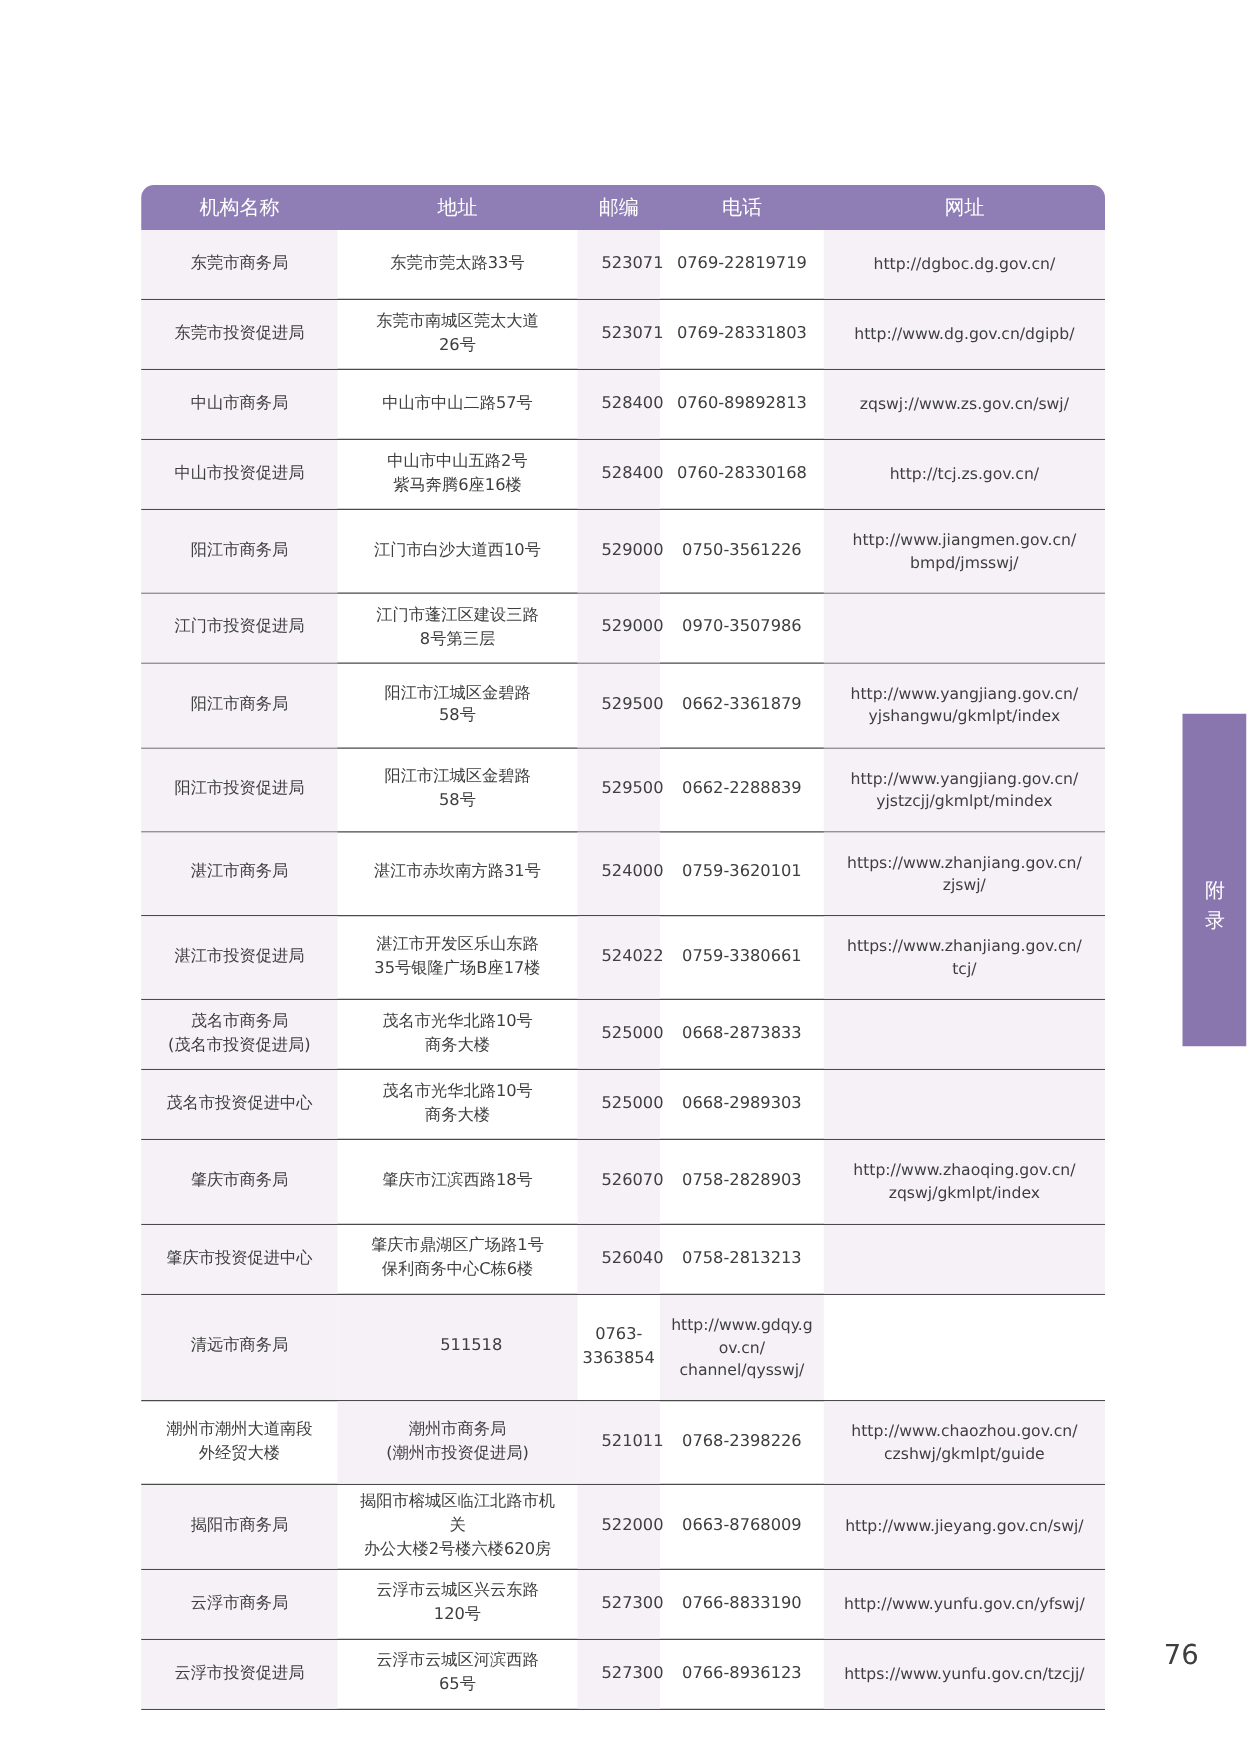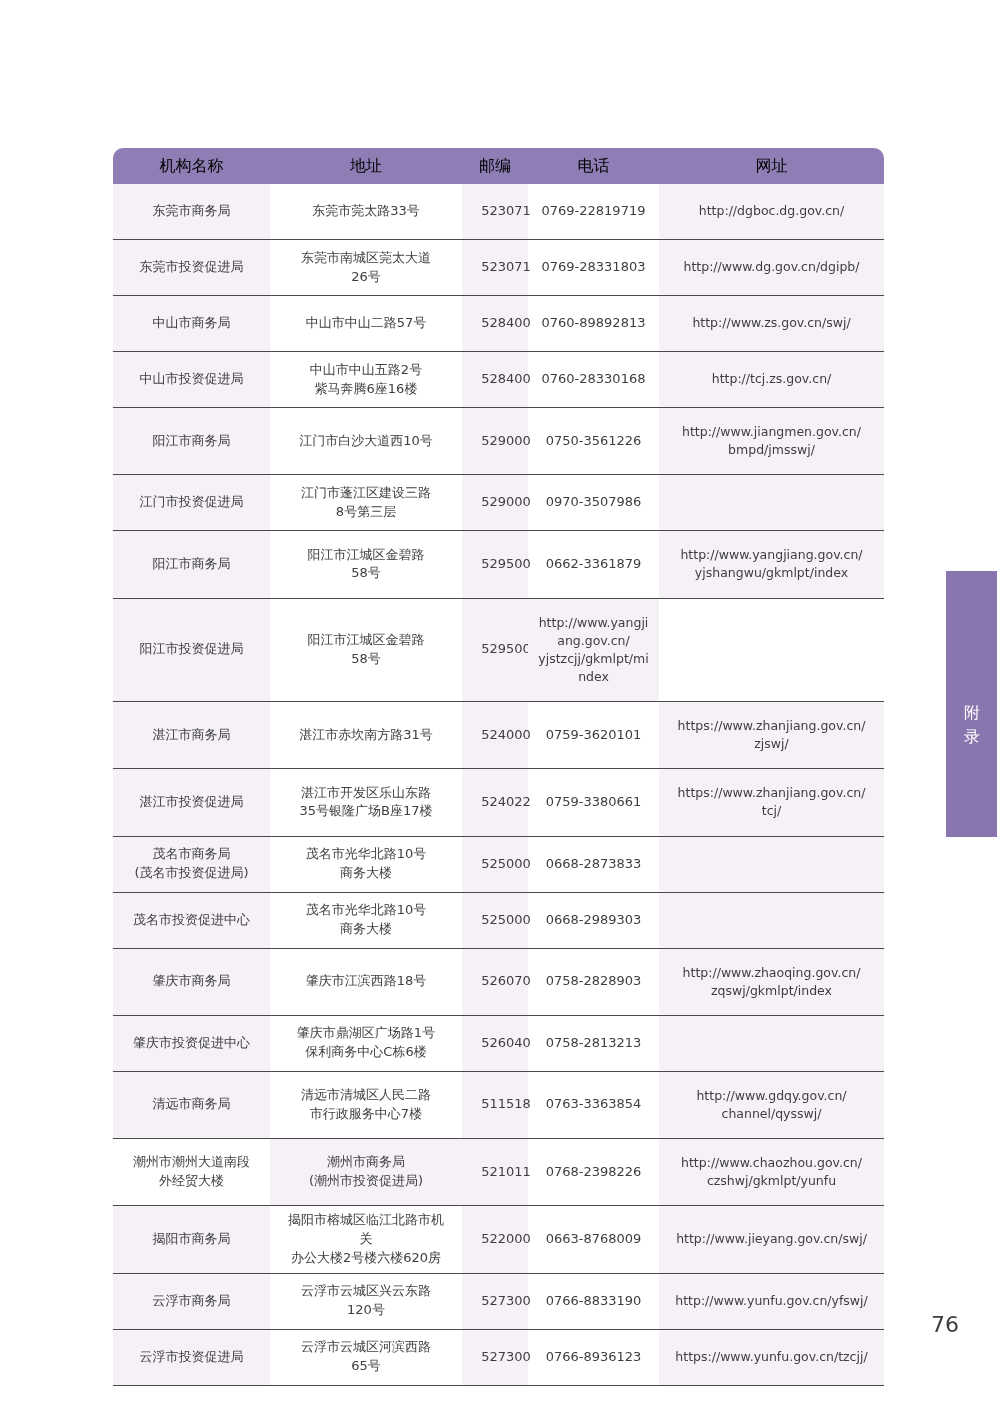--- a/index.html
+++ b/index.html
@@ -21,21 +21,21 @@
   }
   .table{
     position:absolute;left:113px;top:148px;width:771px;
   }
   .thead{
     display:grid;
     grid-template-columns:157px 192px 66px 131px 225px;
     height:36px;
     background:var(--header-bg);
     border-radius:10px 10px 0 0;
-    color:#000000;
+    color:#ffffff;
     font-size:16px;
     align-items:center;
   }
   .thead .hcell{text-align:center;}
   .row{
     display:grid;
     grid-template-columns:157px 192px 66px 131px 225px;
     min-height:56px;
     border-bottom:1px solid var(--divider);
   }
@@ -109,21 +109,21 @@
           <div class="cell c3">523071</div>
           <div class="cell c4">0769-28331803</div>
           <div class="cell c5">http://www.dg.gov.cn/dgipb/</div>
         </div>
 
         <div class="row">
           <div class="cell c1">中山市商务局</div>
           <div class="cell c2">中山市中山二路57号</div>
           <div class="cell c3">528400</div>
           <div class="cell c4">0760-89892813</div>
-          <div class="cell c5">http://www.zs.gov.cn/swj/</div>
+          <div class="cell c5">zqswj://www.zs.gov.cn/swj/</div>
         </div>
 
         <div class="row">
           <div class="cell c1">中山市投资促进局</div>
           <div class="cell c2">中山市中山五路2号
 紫马奔腾6座16楼</div>
           <div class="cell c3">528400</div>
           <div class="cell c4">0760-28330168</div>
           <div class="cell c5">http://tcj.zs.gov.cn/</div>
         </div>
@@ -154,20 +154,21 @@
           <div class="cell c4">0662-3361879</div>
           <div class="cell c5">http://www.yangjiang.gov.cn/
 yjshangwu/gkmlpt/index</div>
         </div>
 
         <div class="row">
           <div class="cell c1">阳江市投资促进局</div>
           <div class="cell c2">阳江市江城区金碧路
 58号</div>
           <div class="cell c3">529500</div>
+          <div class="cell c4">0662-2288839</div>
           <div class="cell c5">http://www.yangjiang.gov.cn/
 yjstzcjj/gkmlpt/mindex</div>
         </div>
 
         <div class="row">
           <div class="cell c1">湛江市商务局</div>
           <div class="cell c2">湛江市赤坎南方路31号</div>
           <div class="cell c3">524000</div>
           <div class="cell c4">0759-3620101</div>
           <div class="cell c5">https://www.zhanjiang.gov.cn/
@@ -216,37 +217,35 @@
           <div class="cell c1">肇庆市投资促进中心</div>
           <div class="cell c2">肇庆市鼎湖区广场路1号
 保利商务中心C栋6楼</div>
           <div class="cell c3">526040</div>
           <div class="cell c4">0758-2813213</div>
           <div class="cell c5"></div>
         </div>
 
         <div class="row">
           <div class="cell c1">清远市商务局</div>
-          <div class="cell c2">清远市清城区人民二路
-市行政服务中心7楼</div>
           <div class="cell c3">511518</div>
           <div class="cell c4">0763-3363854</div>
           <div class="cell c5">http://www.gdqy.gov.cn/
 channel/qysswj/</div>
         </div>
 
         <div class="row">
           <div class="cell c2">潮州市潮州大道南段
 外经贸大楼</div>
           <div class="cell c1">潮州市商务局
 (潮州市投资促进局)</div>
           <div class="cell c3">521011</div>
           <div class="cell c4">0768-2398226</div>
           <div class="cell c5">http://www.chaozhou.gov.cn/
-czshwj/gkmlpt/yunfu</div>
+czshwj/gkmlpt/guide</div>
         </div>
 
         <div class="row">
           <div class="cell c1">揭阳市商务局</div>
           <div class="cell c2">揭阳市榕城区临江北路市机关
 办公大楼2号楼六楼620房</div>
           <div class="cell c3">522000</div>
           <div class="cell c4">0663-8768009</div>
           <div class="cell c5">http://www.jieyang.gov.cn/swj/</div>
         </div>

